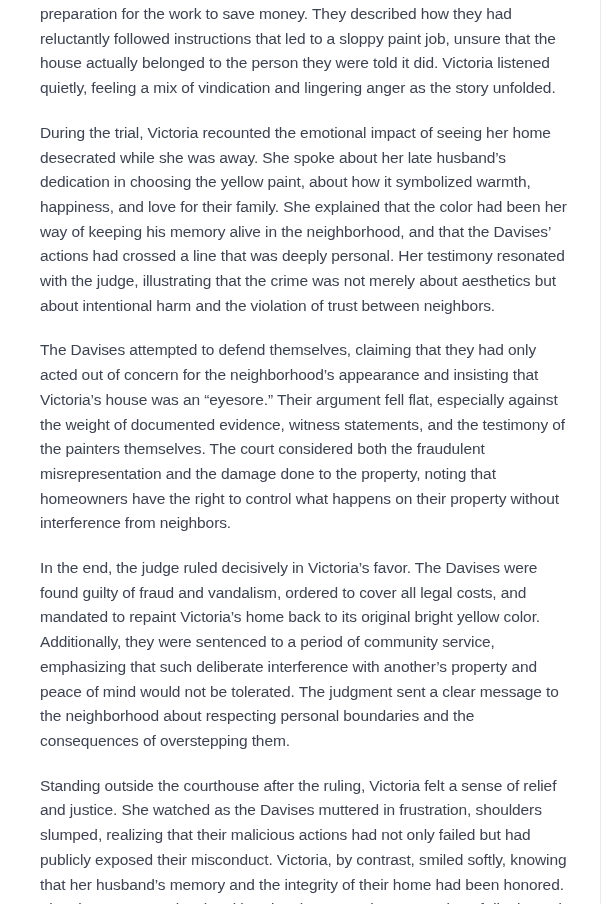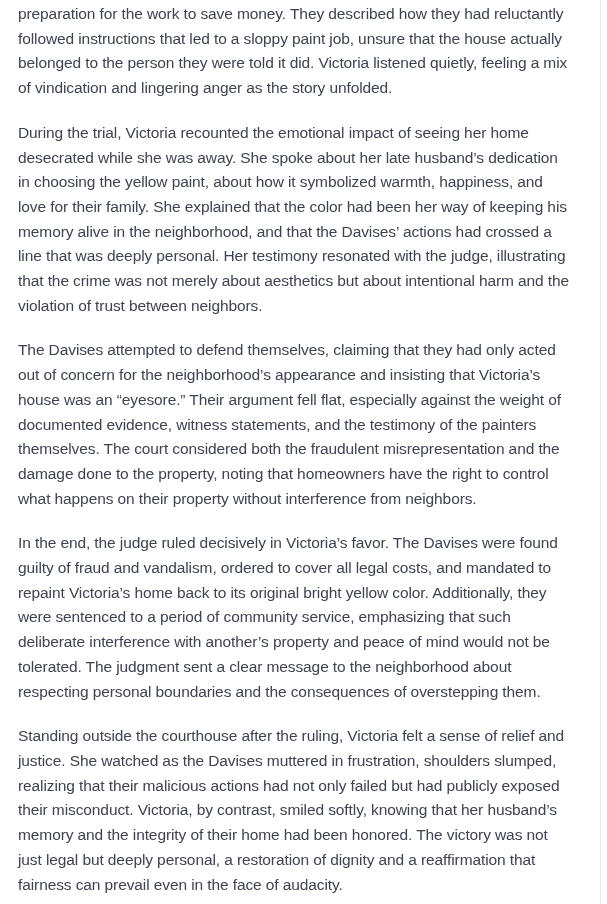--- a/index.html
+++ b/index.html
@@ -17,21 +17,21 @@
       height: 904px;
       background: #ffffff;
       font-family: "Liberation Sans", "DejaVu Sans", sans-serif;
     }
     .article-body {
       position: absolute;
       top: 0;
       left: 0;
       width: 601px;
       height: 904px;
-      padding: 2px 31px 0 18px;
+      padding: 2px 31px 0 40px;
       overflow: hidden;
     }
     .article-body p {
       margin: 0 0 20px 0;
       font-size: 15.5px;
       line-height: 24.7px;
       letter-spacing: -0.1px;
       color: #3d4350;
       text-align: left;
     }

